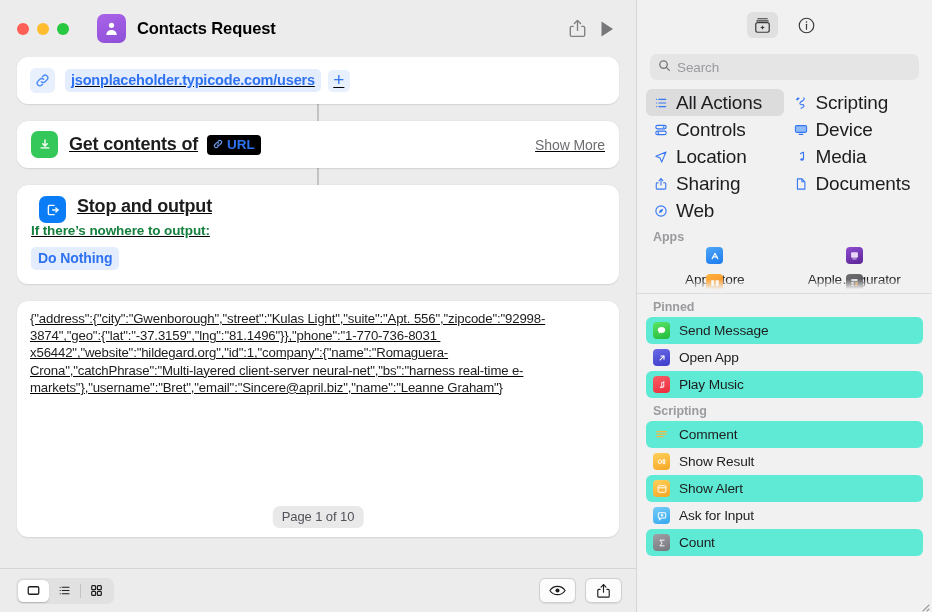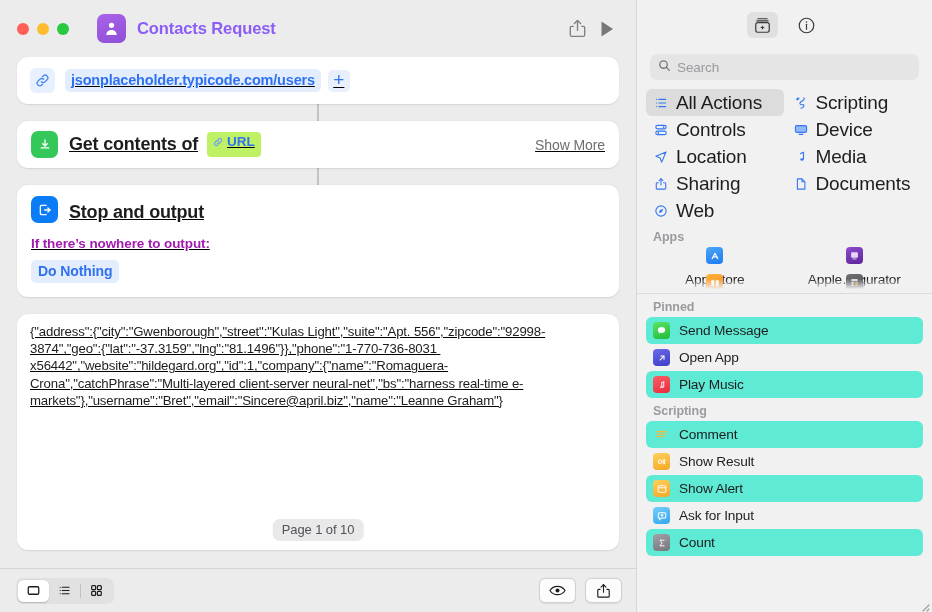--- a/index.html
+++ b/index.html
@@ -44,21 +44,21 @@
     margin-left: 28px;
     display: flex; align-items: center; justify-content: center;
     flex: 0 0 auto;
   }
   .shortcut-icon svg { width: 17px; height: 17px; display:block; }
 
   .doc-title {
     margin-left: 11px;
     font-size: 16.5px;
     font-weight: 700;
-    color: #8b5cf6;
+    color: #000000;
     letter-spacing: -.1px;
   }
   .title-spacer { flex: 1 1 auto; }
   .tb-btn {
     width: 30px; height: 28px;
     display: flex; align-items: center; justify-content: center;
     cursor: default;
   }
   .tb-btn svg { display:block; }
 
@@ -128,41 +128,40 @@
   .act-icon.green { background: #34c759; }
   .act-icon.blue  { background: #0a7cf6; }
   .act-label {
     margin-left: 11px;
     font-size: 18px; font-weight: 700; color: #1d1d1f;
     letter-spacing: -.2px;
     white-space: nowrap;
   }
   .token {
     margin-left: 9px;
-    background: #bef264;
+    background: #000000;
     color: #2f72f0;
     font-size: 13.5px; font-weight: 700;
     border-radius: 4px;
-    padding: 2px 6px 8px;
+    padding: 2px 6px 3px;
     display: inline-flex; align-items: center; gap: 4px;
     white-space: nowrap;
   }
   .token .mini { display:flex; }
   .show-more {
     margin-left: auto;
     font-size: 14px; color: #6e6e73; font-weight: 400;
     letter-spacing: -.1px;
   }
 
   
   .card-stop { padding: 11px 14px 14px; }
-  .stop-head { display:flex; align-items:flex-end; }
+  .stop-head { display:flex; align-items:flex-start;margin-left:8px; }
   .sub-label {
-    margin-top: 13px;
-    font-size: 13.5px; font-weight: 700; color: #a21caf;
+    font-size: 13.5px; font-weight: 700; color: #15803d;
     letter-spacing: -.1px;
   }
   .sub-choice {
     margin-top: 9px;
     display: inline-block;
     background: #e4edfd;
     color: #2f72f0;
     font-size: 14px; font-weight: 700;
     border-radius: 5px;
     padding: 3px 7px 4px;

